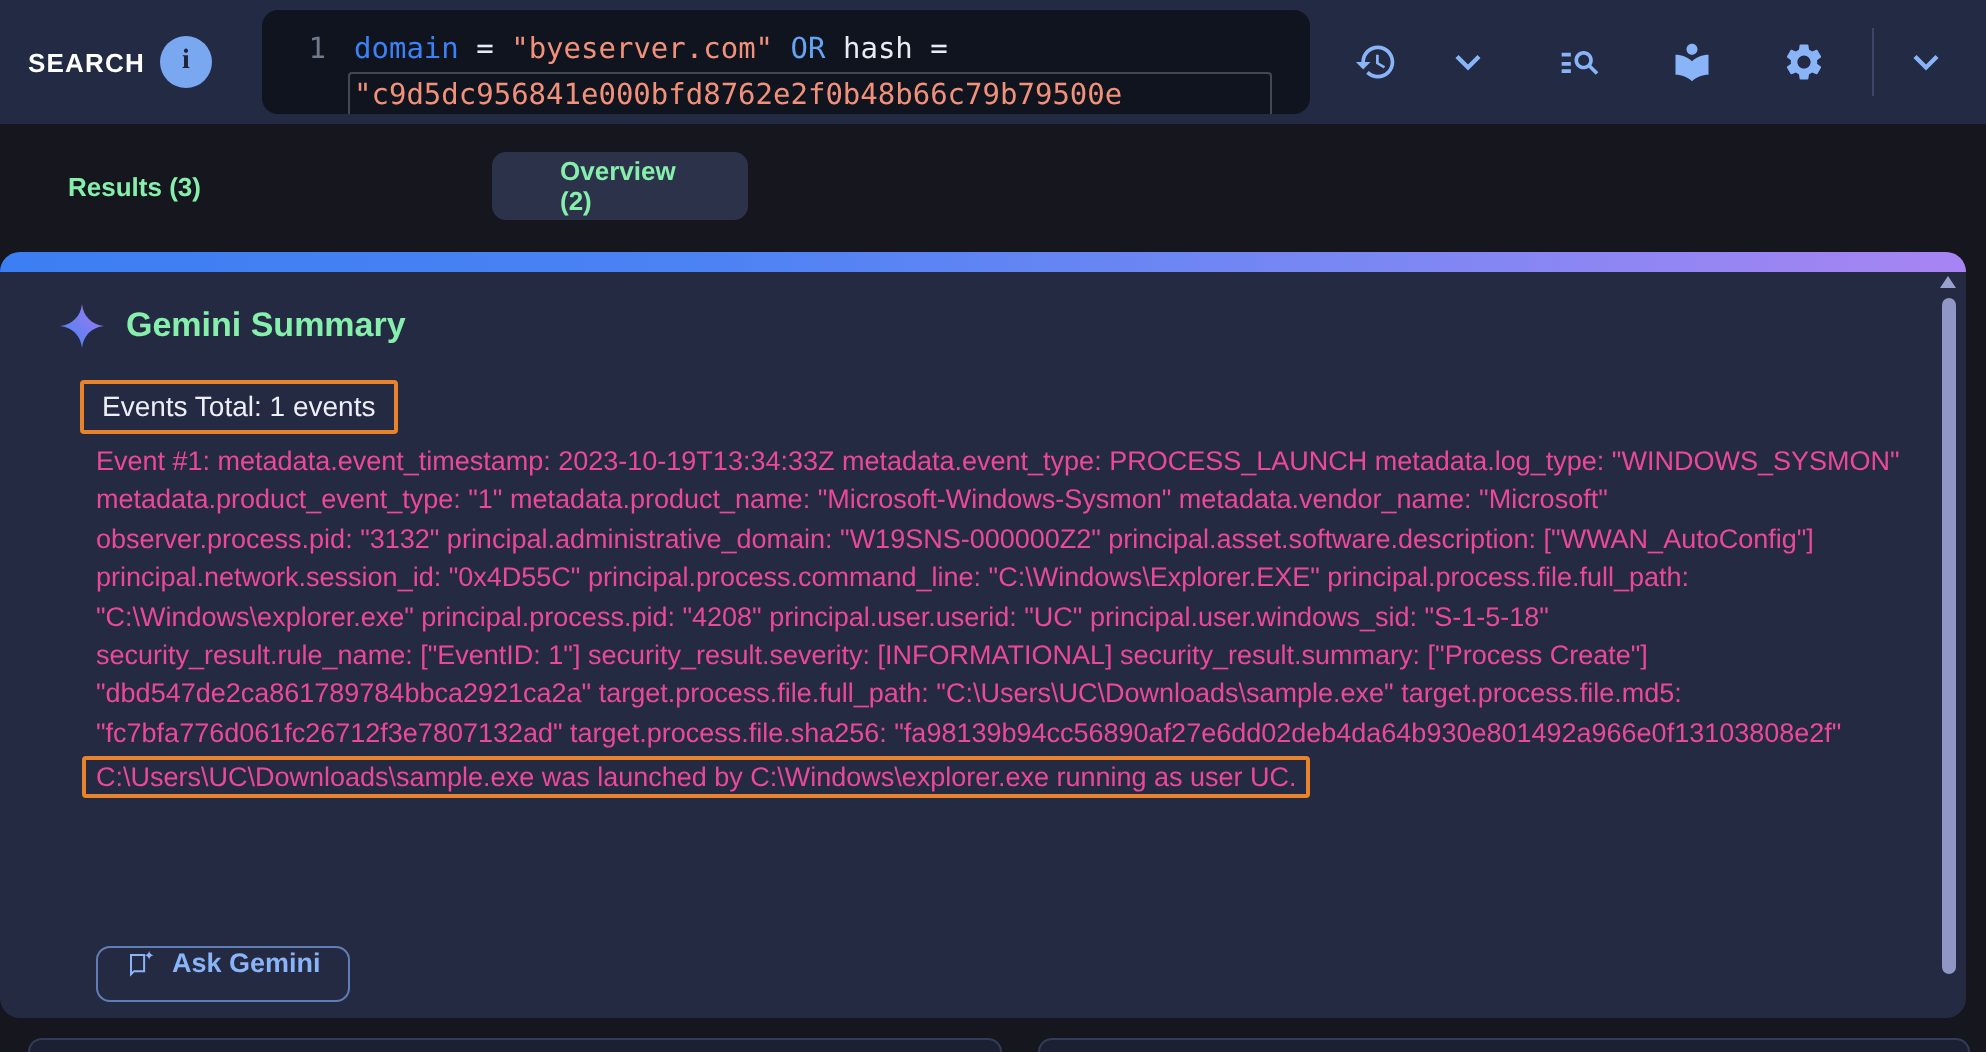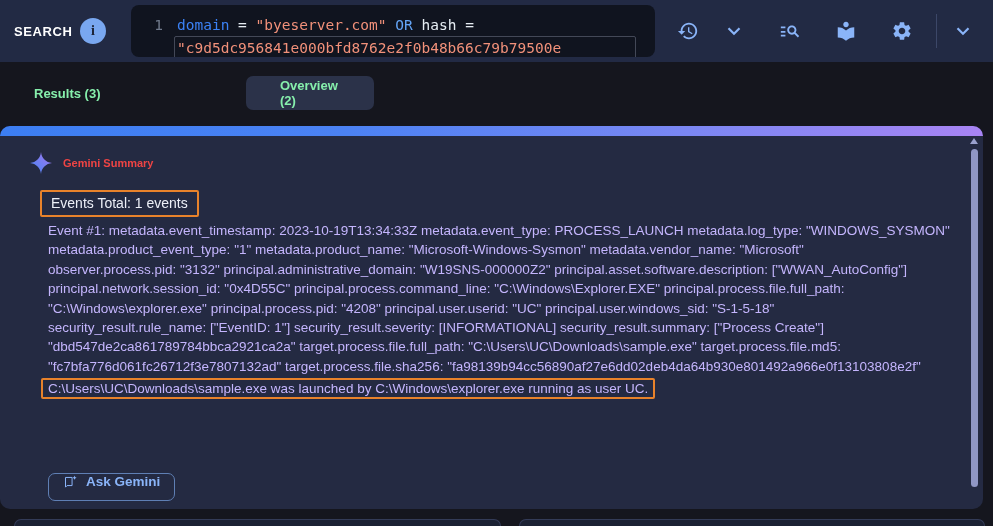--- a/index.html
+++ b/index.html
@@ -67,28 +67,28 @@
     position:absolute; left:0; top:126px; width:983px; height:383px;
     background:#242a42; border-radius:10px;
   }
   .panel-grad {
     position:absolute; left:0; top:0; width:100%; height:10px;
     border-radius:10px 10px 0 0;
     background:linear-gradient(90deg,#3c7ef3 0%,#4b82f4 35%,#7b87f3 70%,#a884f3 100%);
   }
   .panel-title-row { position:absolute; left:30px; top:26px; display:flex; align-items:center; gap:11px; }
   .sparkle { width:22px; height:22px; }
-  .panel-title { font-size:11px; font-weight:bold; color:#ef4444; }
+  .panel-title { font-size:17px; font-weight:bold; color:#86efac; }
   .events-total {
     position:absolute; left:40px; top:64px;
     border:2.5px solid #e8822b; border-radius:2px;
     padding:3px 9px 4px 9px;
     font-size:14px; color:#eceff7;
   }
-  .event-text { position:absolute; left:48px; top:97px; width:915px; font-size:13.5px; color:#c4b5fd; }
+  .event-text { position:absolute; left:48px; top:97px; width:915px; font-size:13.5px; color:#ec4899; }
   .evline { height:19.4px; white-space:pre; }
   .evline .hl {
     border:2.5px solid #e8822b; border-radius:2px;
     display:inline-block; line-height:15px; padding:1px 5px;
     margin-left:5px; vertical-align:baseline;
   }
   .evline .hl:first-child { margin-left:-7px; }
   .ask-btn {
     position:absolute; left:48px; top:347px; height:28px;
     border:1px solid #5f7fb4; border-radius:7px; background:transparent;

